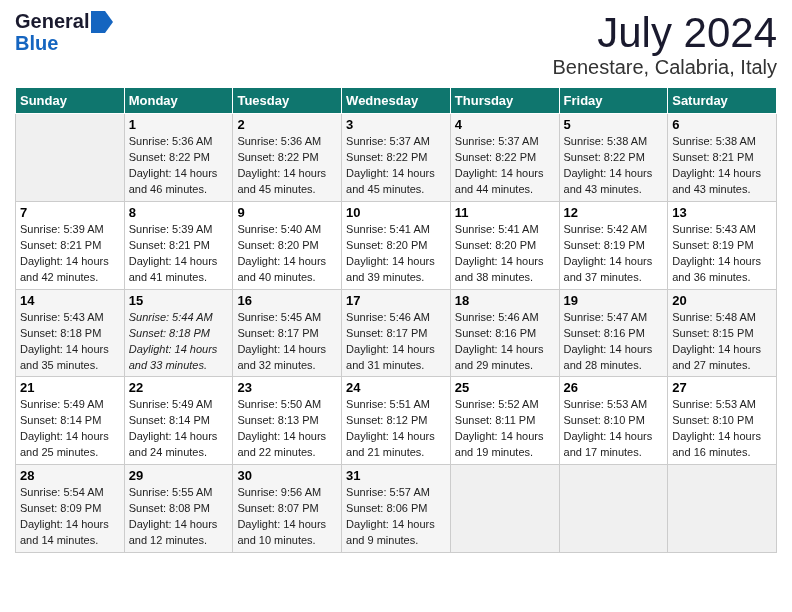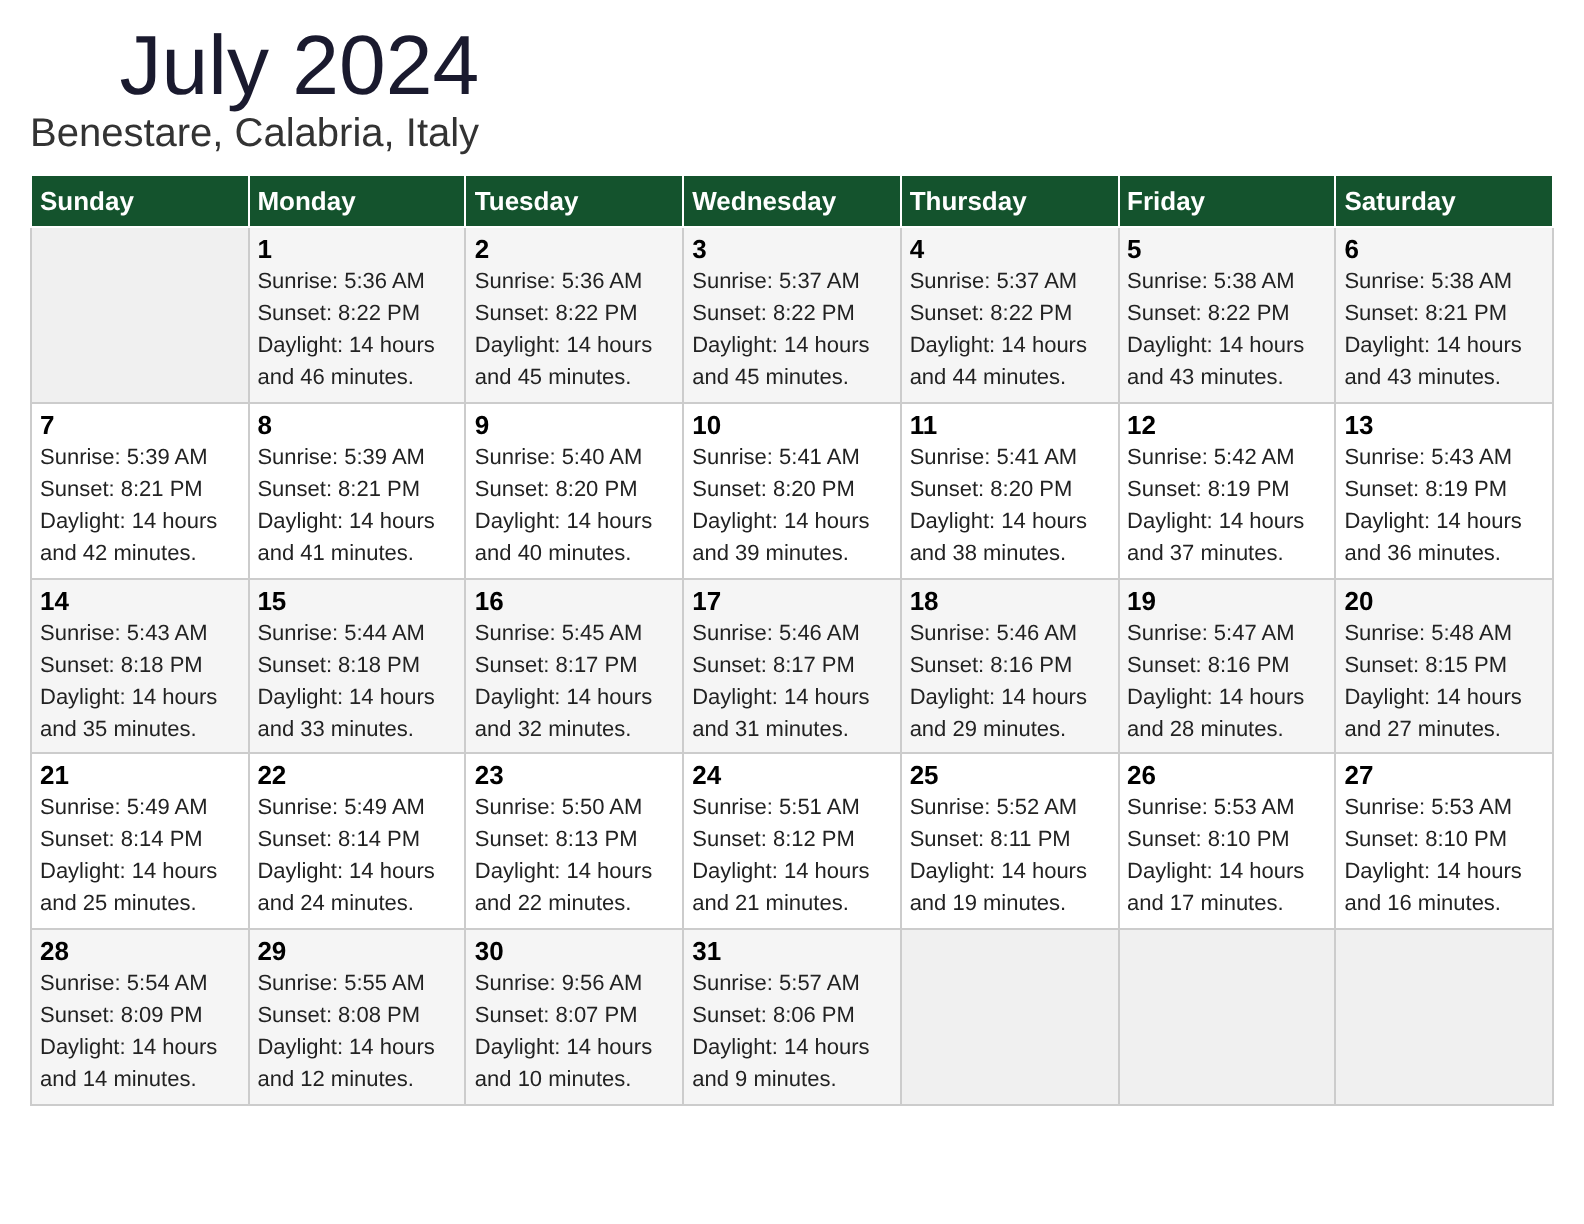--- a/index.html
+++ b/index.html
@@ -50,21 +50,21 @@
     .location {
       font-size: 20px;
       color: #333;
     }
     table {
       width: 100%;
       border-collapse: collapse;
       font-size: 11px;
     }
     thead tr th {
-      background: #14532d;
+      background: #0f766e;
       color: #fff;
       padding: 5px 4px;
       text-align: left;
       font-size: 13px;
       font-weight: bold;
       border: 1px solid #fff;
     }
     tbody tr td {
       border: 1px solid #ccc;
       vertical-align: top;
@@ -94,20 +94,29 @@
     }
     td.empty-cell {
       background: #f0f0f0;
     }
   </style>
 </head>
 <body>
 
 <div class="container">
   <div class="header-top">
+    <div class="logo">
+      <div class="logo-line1">
+        <span>General</span>
+        <svg width="22" height="22" viewBox="0 0 22 22" style="margin-left:2px;">
+          <polygon points="0,0 14,0 22,11 14,22 0,22" fill="#1565c0"></polygon>
+        </svg>
+      </div>
+      <div class="logo-line2">Blue</div>
+    </div>
     <div class="title-block">
       <div class="month-title">July 2024</div>
       <div class="location">Benestare, Calabria, Italy</div>
     </div>
   </div>
 
   <table>
     <thead>
       <tr id="weekday-header">
           <th>Sunday</th>
@@ -219,21 +228,21 @@
         <tr>
           <td>
             <span class="day-num">14</span>
             <div class="day-info" style="white-space: pre-line;">Sunrise: 5:43 AM
 Sunset: 8:18 PM
 Daylight: 14 hours
 and 35 minutes.</div>
           </td>
           <td>
             <span class="day-num">15</span>
-            <div class="day-info" style="white-space: pre-line;">Sunrise: 5:44 AM
+            <div class="day-info" style="white-space: pre-line; font-style: italic;">Sunrise: 5:44 AM
 Sunset: 8:18 PM
 Daylight: 14 hours
 and 33 minutes.</div>
           </td>
           <td>
             <span class="day-num">16</span>
             <div class="day-info" style="white-space: pre-line;">Sunrise: 5:45 AM
 Sunset: 8:17 PM
 Daylight: 14 hours
 and 32 minutes.</div>

